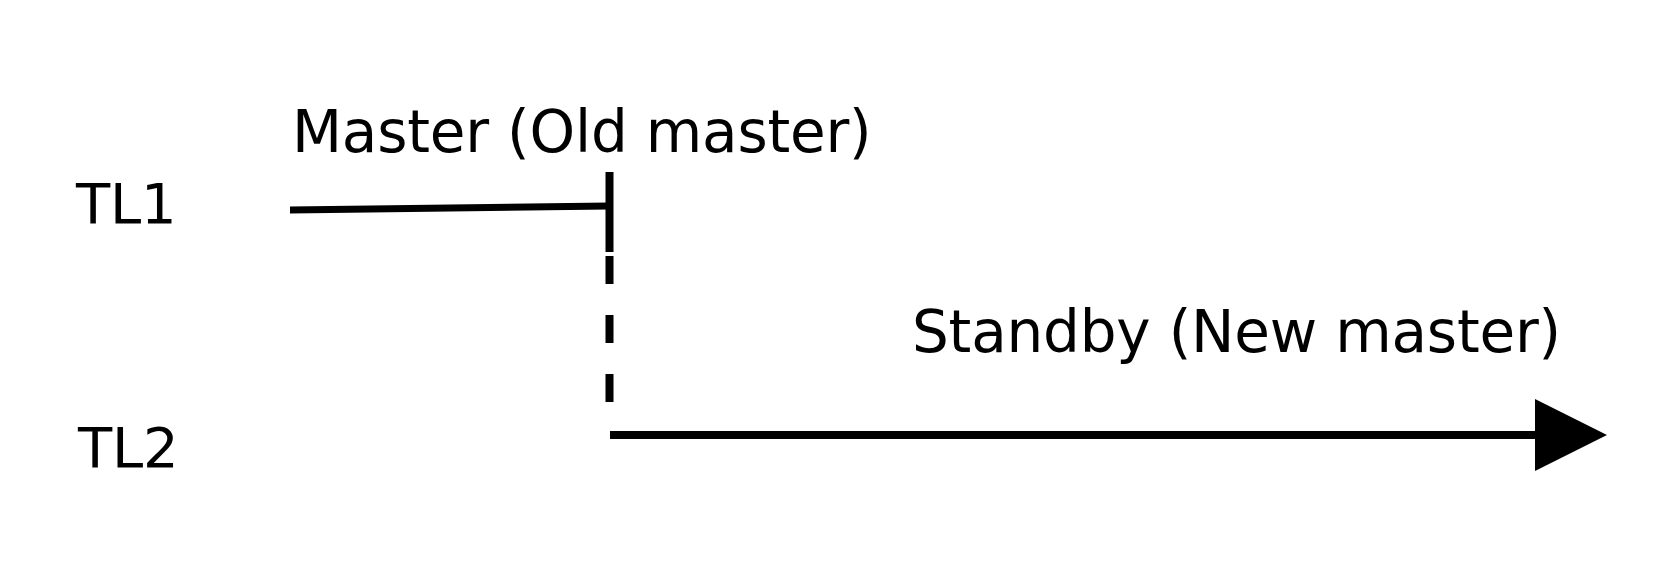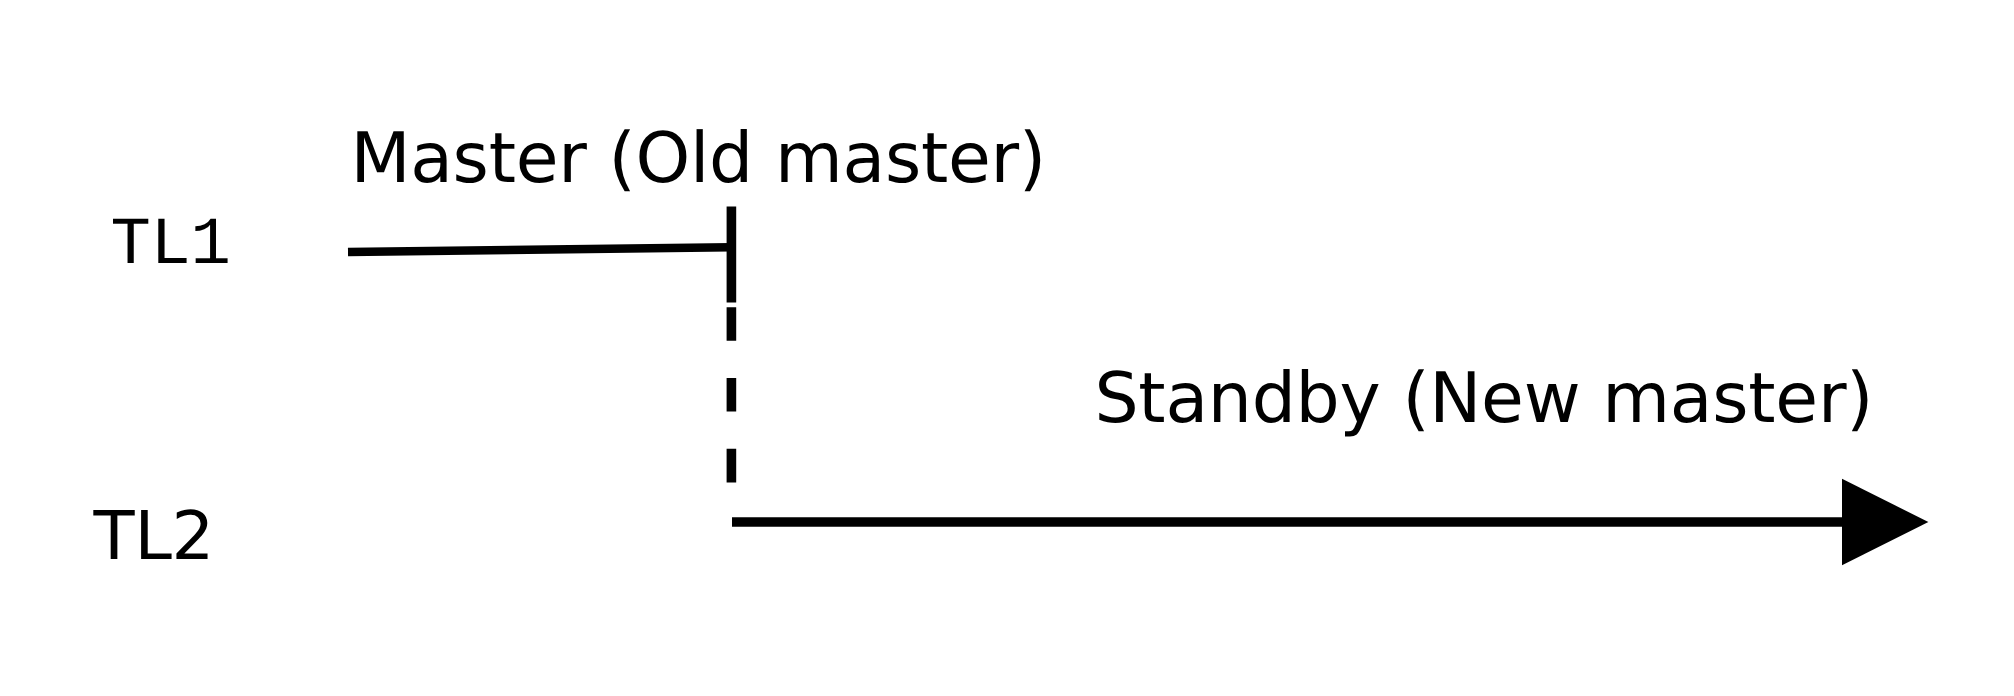--- a/index.html
+++ b/index.html
@@ -34,21 +34,21 @@
     white-space: nowrap;
     line-height: 1;
     letter-spacing: -0.2px;
   }
   .axis-label {
     font-size: 56px;
   }
   .branch-label {
     font-size: 58px;
   }
-  #tl1-label { left: 92px;  top: 176px; font-family: Liberation Mono, monospace; }
+  #tl1-label { left: 76px;  top: 176px; }
   #tl2-label { left: 78px;  top: 420px; }
   #master-label  { left: 292px; top: 103px; }
   #standby-label { left: 912px; top: 303px; }
 </style>
 </head>
 <body>
 
 <div id="canvas">
 
   <svg id="diagram-svg" viewBox="0 0 1678 580" xmlns="http://www.w3.org/2000/svg">

